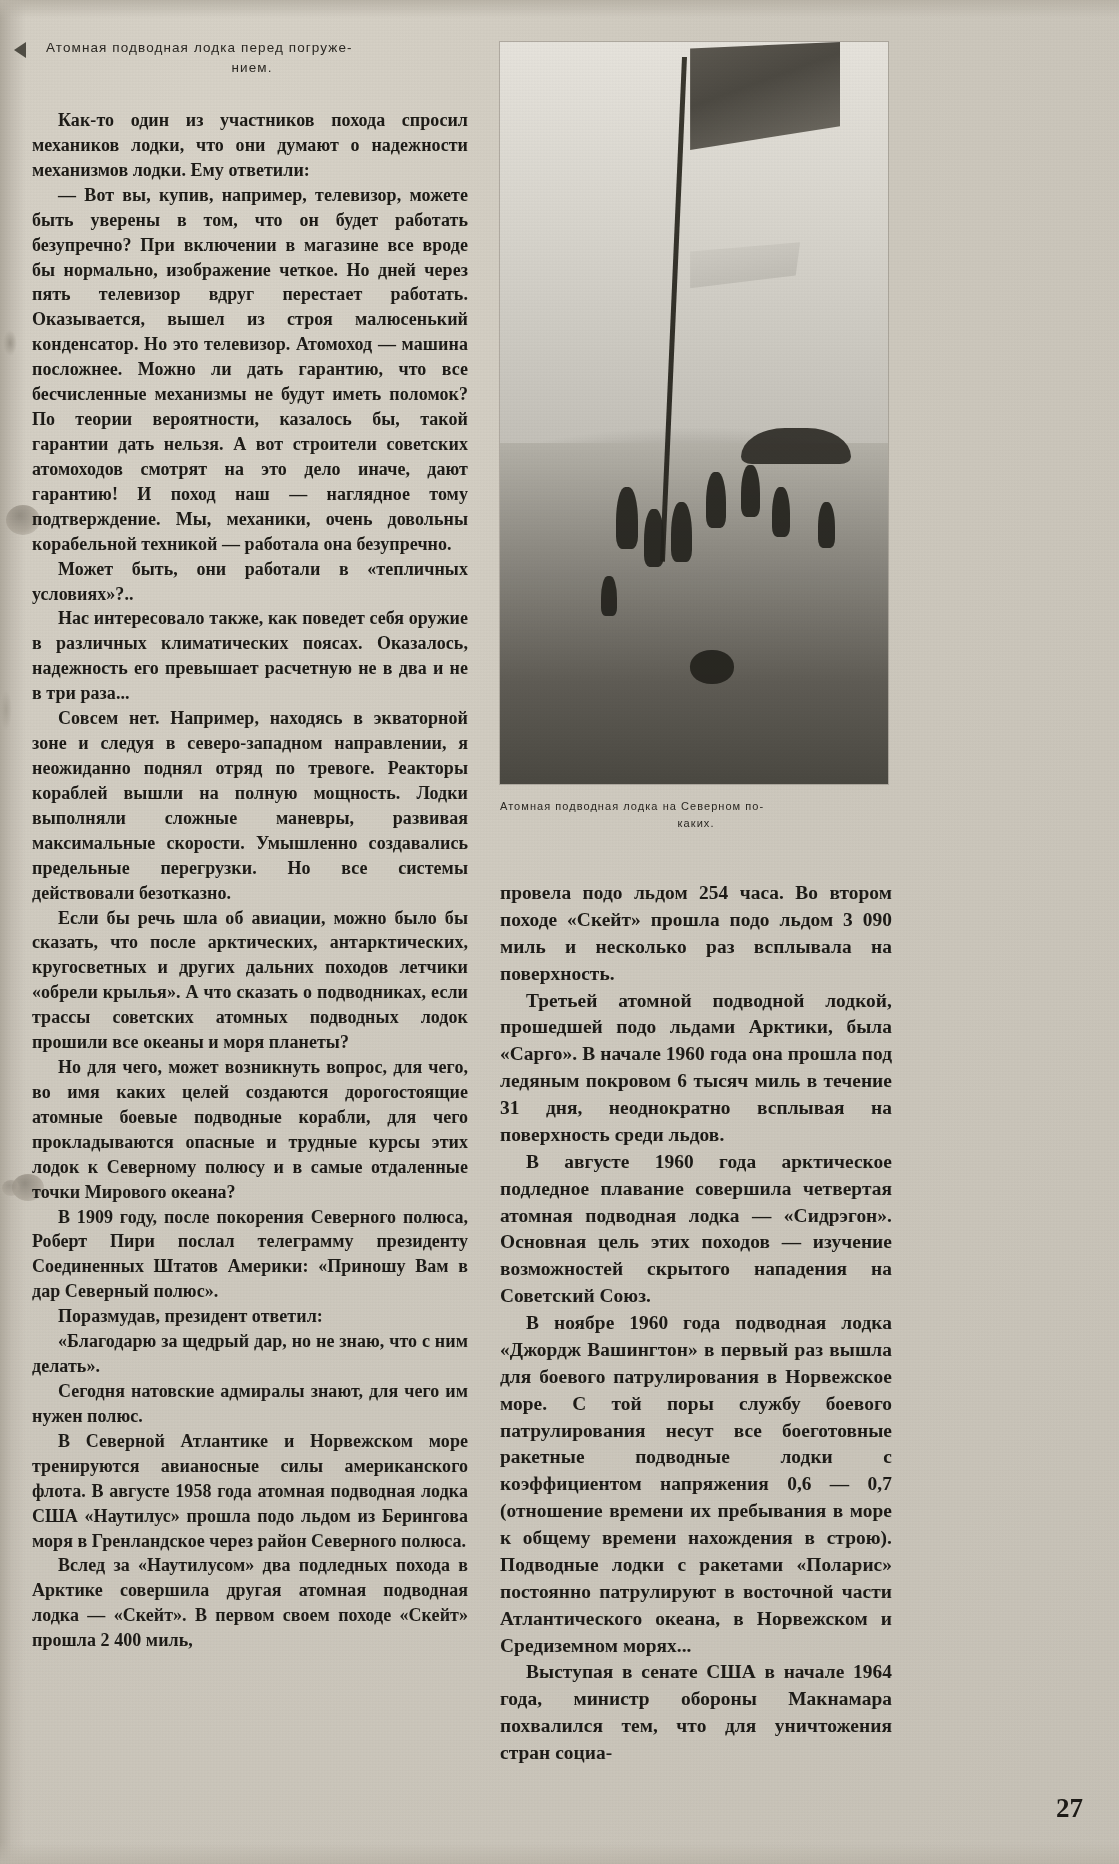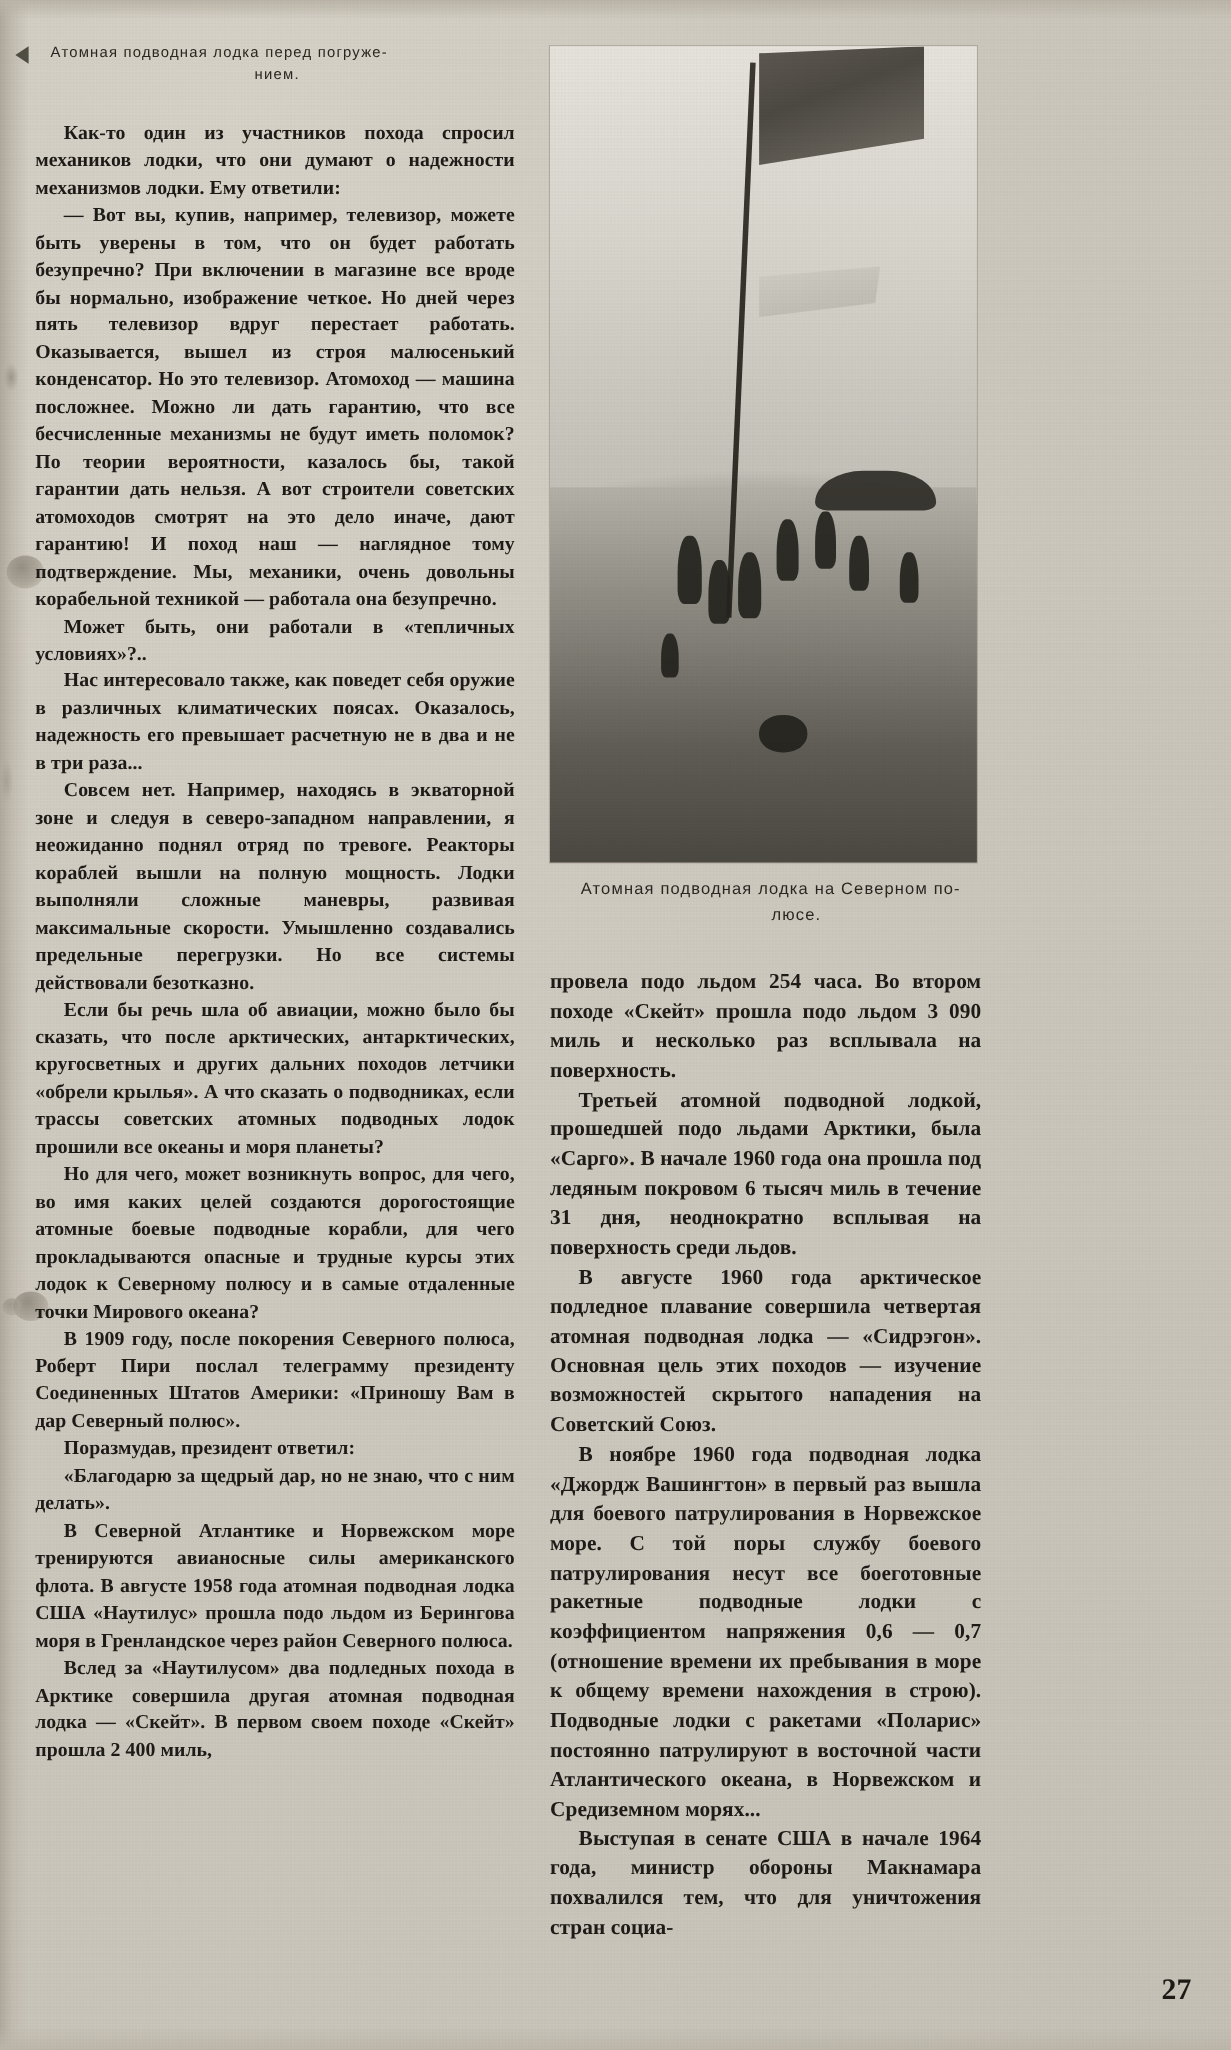--- a/index.html
+++ b/index.html
@@ -191,25 +191,24 @@
     background: #2b2924;
     border-radius: 40% 40% 10% 10% / 80% 80% 20% 20%;
     opacity: .9;
   }
   .photo-caption {
     position: absolute;
     left: 500px;
     top: 798px;
     width: 392px;
     font-family: "Liberation Sans", sans-serif;
-    font-size: 15px;
+    font-size: 11px;
     letter-spacing: 1.05px;
     line-height: 1.5;
     color: #2a2722;
-    margin-left: 28px;
   }
   .photo-caption .l2 { display:block; text-align:center; }
 
   .col-right {
     position: absolute;
     left: 500px;
     top: 880px;
     width: 392px;
     font-size: 19.4px;
     line-height: 1.385;
@@ -254,20 +253,21 @@
     <p>Как-то один из участников похода спросил механиков лодки, что они думают о надежности механизмов лодки. Ему ответили:</p>
     <p>— Вот вы, купив, например, телевизор, можете быть уверены в том, что он будет работать безупречно? При включении в магазине все вроде бы нормально, изображение четкое. Но дней через пять телевизор вдруг перестает работать. Оказывается, вышел из строя малюсенький конденсатор. Но это телевизор. Атомоход — машина посложнее. Можно ли дать гарантию, что все бесчисленные механизмы не будут иметь поломок? По теории вероятности, казалось бы, такой гарантии дать нельзя. А вот строители советских атомоходов смотрят на это дело иначе, дают гарантию! И поход наш — наглядное тому подтверждение. Мы, механики, очень довольны корабельной техникой — работала она безупречно.</p>
     <p>Может быть, они работали в «тепличных условиях»?..</p>
     <p>Нас интересовало также, как поведет себя оружие в различных климатических поясах. Оказалось, надежность его превышает расчетную не в два и не в три раза...</p>
     <p>Совсем нет. Например, находясь в экваторной зоне и следуя в северо-западном направлении, я неожиданно поднял отряд по тревоге. Реакторы кораблей вышли на полную мощность. Лодки выполняли сложные маневры, развивая максимальные скорости. Умышленно создавались предельные перегрузки. Но все системы действовали безотказно.</p>
     <p>Если бы речь шла об авиации, можно было бы сказать, что после арктических, антарктических, кругосветных и других дальних походов летчики «обрели крылья». А что сказать о подводниках, если трассы советских атомных подводных лодок прошили все океаны и моря планеты?</p>
     <p>Но для чего, может возникнуть вопрос, для чего, во имя каких целей создаются дорогостоящие атомные боевые подводные корабли, для чего прокладываются опасные и трудные курсы этих лодок к Северному полюсу и в самые отдаленные точки Мирового океана?</p>
     <p>В 1909 году, после покорения Северного полюса, Роберт Пири послал телеграмму президенту Соединенных Штатов Америки: «Приношу Вам в дар Северный полюс».</p>
     <p>Поразмудав, президент ответил:</p>
     <p>«Благодарю за щедрый дар, но не знаю, что с ним делать».</p>
+    <p>Сегодня натовские адмиралы знают, для чего им нужен полюс.</p>
     <p>В Северной Атлантике и Норвежском море тренируются авианосные силы американского флота. В августе 1958 года атомная подводная лодка США «Наутилус» прошла подо льдом из Берингова моря в Гренландское через район Северного полюса.</p>
     <p>Вслед за «Наутилусом» два подледных похода в Арктике совершила другая атомная подводная лодка — «Скейт». В первом своем походе «Скейт» прошла 2 400 миль,</p>
   </div>
 
   <div class="photo">
     <div class="sky"></div>
     <div class="ridge"></div>
     <div class="ice"></div>
     <div class="flag"></div>
     <div class="flag2"></div>
@@ -279,21 +279,21 @@
     <div class="fig" style="left:53%; top:58%; width:20px; height:56px;"></div>
     <div class="fig" style="left:62%; top:57%; width:19px; height:52px;"></div>
     <div class="fig" style="left:70%; top:60%; width:18px; height:50px;"></div>
     <div class="fig" style="left:82%; top:62%; width:17px; height:46px;"></div>
     <div class="fig" style="left:26%; top:72%; width:16px; height:40px;"></div>
     <div class="fig" style="left:49%; top:82%; width:44px; height:34px; border-radius:48%;"></div>
   </div>
 
   <div class="photo-caption">
     <span>Атомная  подводная  лодка  на  Северном  по-</span>
-    <span class="l2">люсе.</span>
+    <span class="l2">каких.</span>
   </div>
 
   <div class="col-right">
     <p class="noind">провела подо льдом 254 часа. Во втором походе «Скейт» прошла подо льдом 3 090 миль и несколько раз всплывала на поверхность.</p>
     <p>Третьей атомной подводной лодкой, прошедшей подо льдами Арктики, была «Сарго». В начале 1960 года она прошла под ледяным покровом 6 тысяч миль в течение 31 дня, неоднократно всплывая на поверхность среди льдов.</p>
     <p>В августе 1960 года арктическое подледное плавание совершила четвертая атомная подводная лодка — «Сидрэгон». Основная цель этих походов — изучение возможностей скрытого нападения на Советский Союз.</p>
     <p>В ноябре 1960 года подводная лодка «Джордж Вашингтон» в первый раз вышла для боевого патрулирования в Норвежское море. С той поры службу боевого патрулирования несут все боеготовные ракетные подводные лодки с коэффициентом напряжения 0,6 — 0,7 (отношение времени их пребывания в море к общему времени нахождения в строю). Подводные лодки с ракетами «Поларис» постоянно патрулируют в восточной части Атлантического океана, в Норвежском и Средиземном морях...</p>
     <p>Выступая в сенате США в начале 1964 года, министр обороны Макнамара похвалился тем, что для уничтожения стран социа-</p>
   </div>
 

